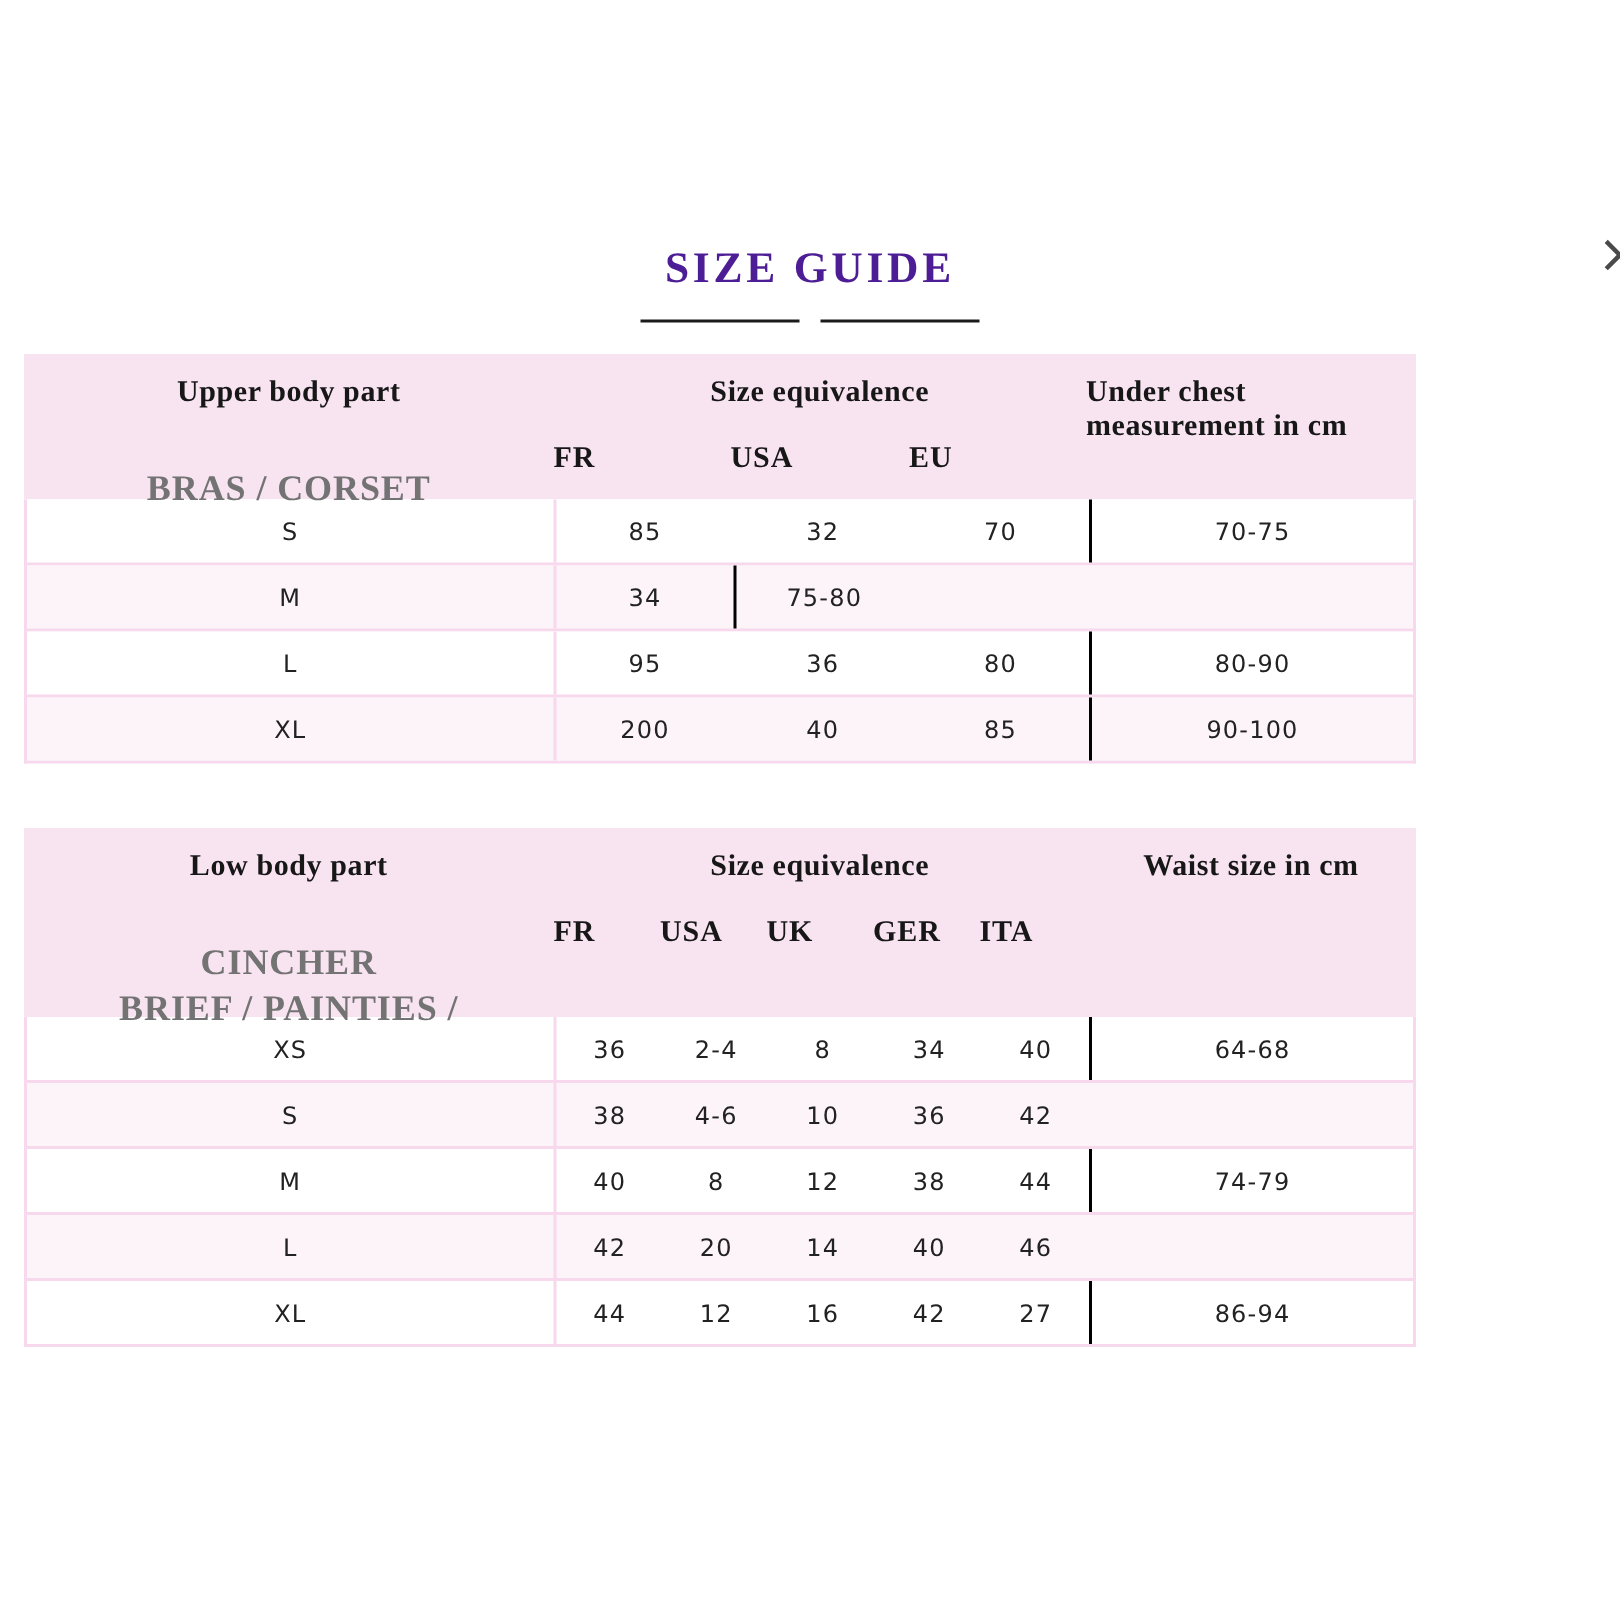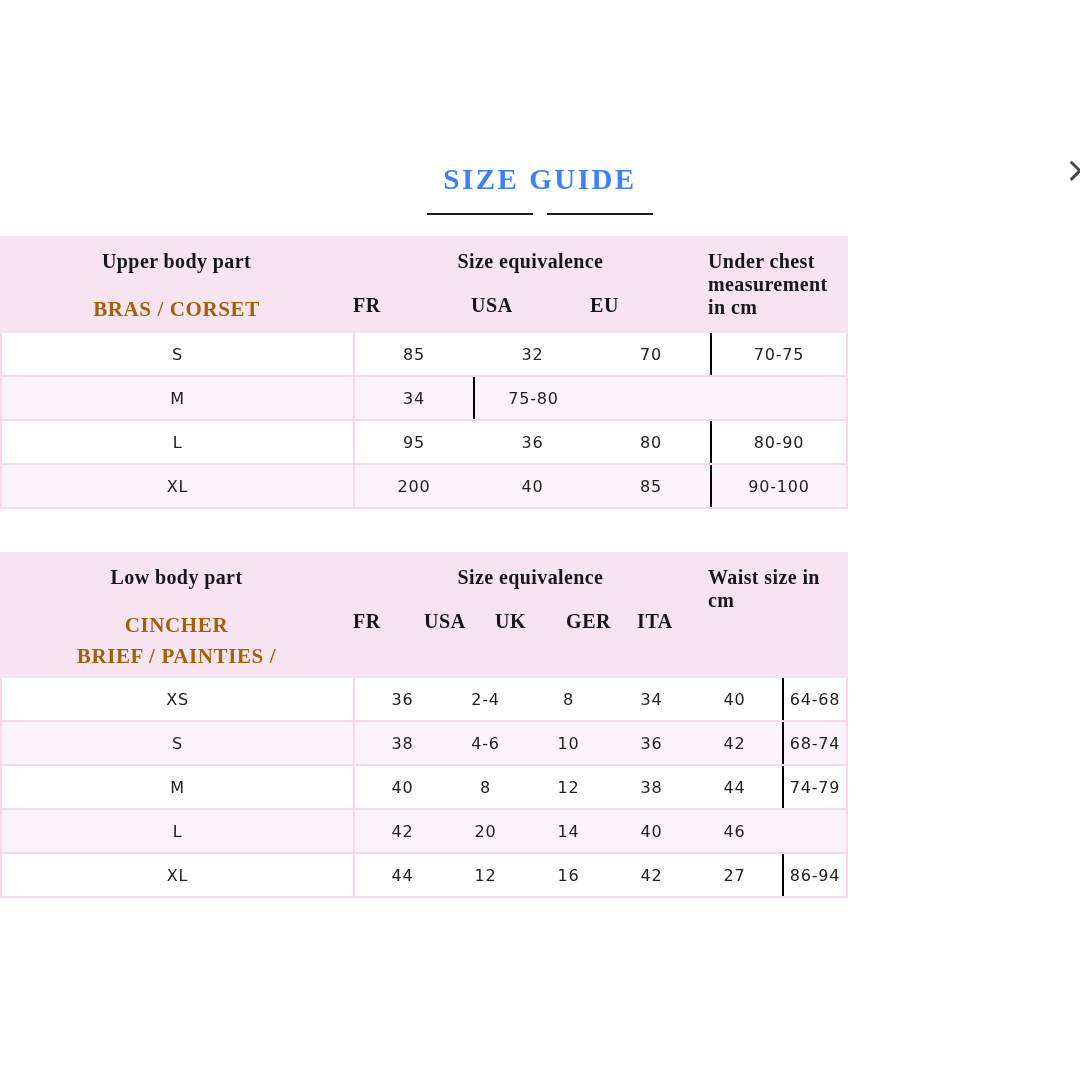--- a/index.html
+++ b/index.html
@@ -20,21 +20,21 @@
     top: 163px;
     left: 0;
     width: 100%;
     text-align: center;
   }
   .page-title {
     font-family: "Liberation Serif", serif;
     font-size: 29px;
     font-weight: 700;
     letter-spacing: 2.5px;
-    color: #3b82f6;
+    color: #4c1d95;
   }
   .title-divider {
     margin-top: 17px;
     display: flex;
     justify-content: center;
     gap: 14px;
   }
   .title-divider .bar {
     width: 106px;
     height: 2px;
@@ -50,22 +50,22 @@
     font-size: 36px;
     line-height: 44px;
     color: #4a4a4a;
     cursor: pointer;
     user-select: none;
   }
 
   
   .size-table {
     position: absolute;
-    left: 0;
-    width: 848px;
+    left: 16px;
+    width: 928px;
   }
   .upper-table { top: 236px; }
   .lower-table { top: 552px; }
 
   .thead {
     background: #f8e4f1;
     display: grid;
     grid-template-columns: 353px 355px 1fr;
   }
   .upper-table .thead { height: 97px; }
@@ -77,25 +77,25 @@
     align-items: center;
   }
   .hline1 {
     margin-top: 14px;
     font-size: 20px;
     font-weight: 700;
     letter-spacing: 0.4px;
     color: #171717;
   }
   .hline2 {
-    margin-top: 21px;
-    font-size: 21px;
+    margin-top: 38px;
+    font-size: 24px;
     font-weight: 700;
     letter-spacing: 0.6px;
-    color: #a16207;
+    color: #737373;
     line-height: 31px;
     text-align: center;
   }
   .eq-subrow {
     margin-top: 21px;
     display: grid;
     width: 355px;
   }
   .upper-table .eq-subrow { grid-template-columns: 118px 119px 118px; }
   .lower-table .eq-subrow { grid-template-columns: repeat(5, 71px); }
@@ -114,21 +114,21 @@
   }
   .trow {
     display: grid;
     height: 44px;
     border-bottom: 2px solid #f7d8ec;
     background: #ffffff;
   }
   .trow:last-child { border-bottom: none; height: 42px; }
   .trow:nth-child(even) { background: #fcf4f9; }
   .upper-table .trow { grid-template-columns: 353px 118px 119px 118px 1fr; }
-  .lower-table .trow { grid-template-columns: 353px 71px 71px 71px 71px 71px 1fr; gap: 12px; }
+  .lower-table .trow { grid-template-columns: 353px 71px 71px 71px 71px 71px 1fr; }
 
   .cell {
     display: flex;
     align-items: center;
     justify-content: center;
     font-family: "DejaVu Sans", sans-serif;
     font-size: 16px;
     font-weight: 500;
     letter-spacing: 0.8px;
     color: #222222;
@@ -232,21 +232,20 @@
         <div class="cell">40</div>
         <div class="cell measure-cell">64-68</div>
       </div>
       <div class="trow">
         <div class="cell size-cell">S</div>
         <div class="cell">38</div>
         <div class="cell">4-6</div>
         <div class="cell">10</div>
         <div class="cell">36</div>
         <div class="cell">42</div>
-        <div class="cell measure-cell">68-74</div>
       </div>
       <div class="trow">
         <div class="cell size-cell">M</div>
         <div class="cell">40</div>
         <div class="cell">8</div>
         <div class="cell">12</div>
         <div class="cell">38</div>
         <div class="cell">44</div>
         <div class="cell measure-cell">74-79</div>
       </div>

